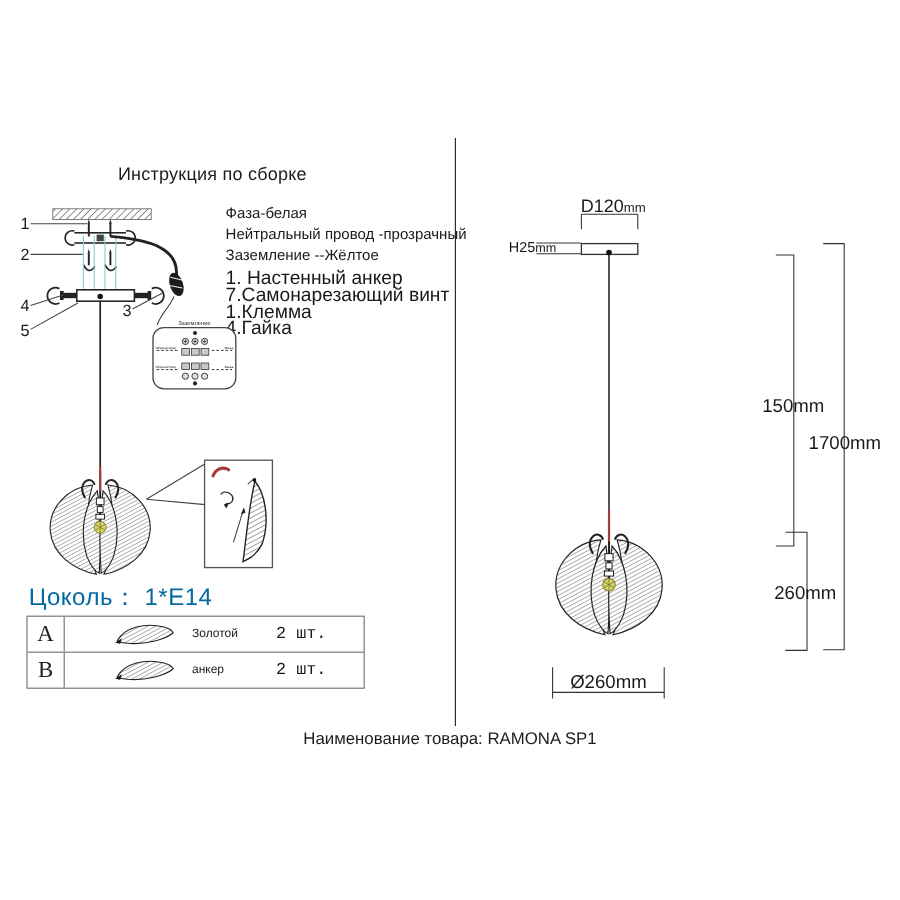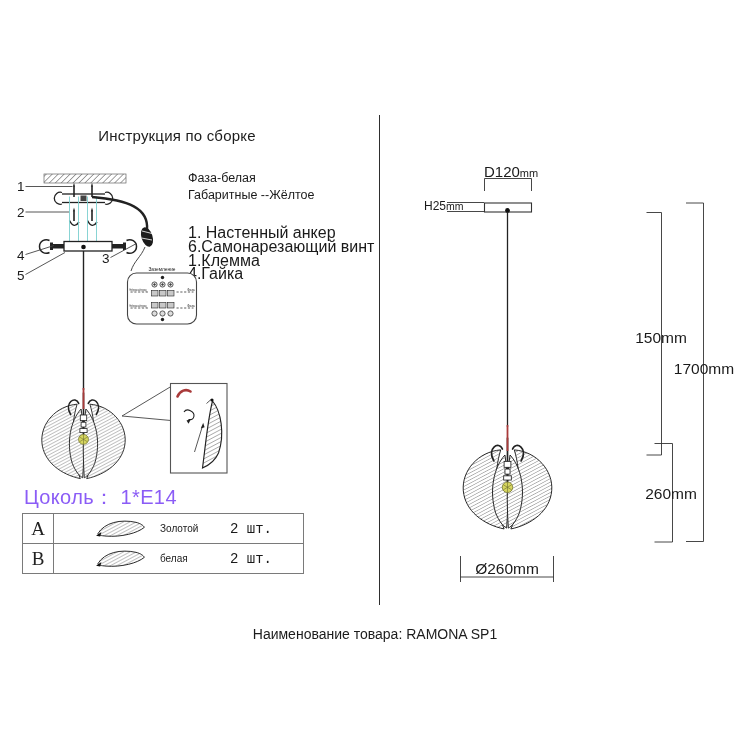--- a/index.html
+++ b/index.html
@@ -1,36 +1,36 @@
 <!DOCTYPE html>
 <html><head>
 <meta charset="utf-8">
 <style>
   html,body{margin:0;padding:0;background:#fff;}
   #page{position:relative;width:750px;height:750px;background:#fff;overflow:hidden;
         font-family:"Liberation Sans",sans-serif;color:#1a1a1a;}
   .abs{position:absolute;}
   #divider{left:379px;top:115px;width:1.4px;height:490px;background:#2e2e2e;}
   .panel-title{font-size:15px;letter-spacing:.2px;text-align:center;color:#1c1c1c;}
-  #title-left{left:27px;top:127px;width:300px;}
+  #title-left{left:27px;top:137px;width:300px;}
   #title-right{left:436px;top:125px;width:300px;}
   #wire-legend{left:188px;top:170px;font-size:12.5px;line-height:17.3px;white-space:nowrap;}
   #parts-list{left:188px;top:226px;font-size:16px;line-height:13.8px;white-space:nowrap;}
-  #socket-spec{left:24px;top:484px;font-size:20px;letter-spacing:.4px;color:#8b5cf6;}
+  #socket-spec{left:24px;top:484px;font-size:20px;letter-spacing:.4px;color:#0369a1;}
   
   #finish-table{left:22px;top:513px;width:280px;border:1.2px solid #7a7a7a;background:#fff;}
   .frow{display:flex;height:29px;align-items:center;}
   .frow + .frow{border-top:1.2px solid #7a7a7a;}
   .fkey{width:30px;align-self:stretch;border-right:1.2px solid #7a7a7a;display:flex;
         align-items:center;justify-content:center;font-family:"Liberation Serif",serif;
         font-size:19px;color:#222;}
   .fleaf{margin-left:36px;width:62px;height:20px;flex:0 0 auto;}
   .ffinish{margin-left:8px;width:64px;font-size:10px;}
   .fqty{margin-left:6px;font-size:14px;font-family:Liberation Mono, monospace;}
-  #footer{left:10px;top:626px;width:730px;text-align:center;font-size:14px;color:#1c1c1c;}
+  #footer{left:10px;top:607px;width:730px;text-align:center;font-size:14px;color:#1c1c1c;}
   svg text{font-family:"Liberation Sans",sans-serif;fill:#1a1a1a;}
   .ln{stroke:#333;stroke-width:.9;fill:none;}
   .leader{stroke:#444;stroke-width:.9;fill:none;}
   .callout-num{font-size:13.5px;}
   .dim-label{font-size:15.5px;}
   .wire2{stroke:#222;stroke-width:2;fill:none;stroke-linecap:round;}
   .leaf{fill:url(#ph);stroke:#222;stroke-width:1.15;}
   .part{fill:#fff;stroke:#222;stroke-width:1;}
 </style>
 </head>
@@ -68,26 +68,27 @@
       </g>
     </defs>
   </svg>
 
   <div class="abs panel-title" id="title-left">Инструкция по сборке</div>
 
   <div class="abs" id="divider"></div>
 
   <div class="abs" id="wire-legend">
     <div>Фаза-белая</div>
-    <div>Габаритные --Жёлтое</div>
+    <div>Нейтральный провод -прозрачный</div>
+    <div>Заземление --Жёлтое</div>
   </div>
 
   <div class="abs" id="parts-list">
     <div>1. Настенный анкер</div>
-    <div>6.Самонарезающий винт</div>
+    <div>7.Самонарезающий винт</div>
     <div>1.Клемма</div>
     <div>4.Гайка</div>
   </div>
 
   <svg class="abs" style="left:0;top:160px" width="379" height="330" viewBox="0 160 379 330">
 
     <g>
       <rect x="44" y="174" width="82" height="9" fill="url(#ceilHatch)" stroke="#666" stroke-width="0.7"></rect>
     </g>
 
@@ -213,21 +214,21 @@
           <use href="#leafSmall"></use>
         </svg>
       <div class="ffinish">Золотой</div>
       <div class="fqty">2 шт.</div>
     </div>
     <div class="frow">
       <div class="fkey">B</div>
       <svg class="fleaf" viewBox="0 0 60 24">
           <use href="#leafSmall"></use>
         </svg>
-      <div class="ffinish">белая</div>
+      <div class="ffinish">анкер</div>
       <div class="fqty">2 шт.</div>
     </div>
   </div>
 
   <svg class="abs" style="left:380px;top:160px" width="370" height="450" viewBox="380 160 370 450">
 
     <g>
       <text x="484" y="176.5" font-size="15"><tspan>D120</tspan><tspan font-size="11">mm</tspan></text>
       <path class="ln" d="M484.5 178.5 H531.5 M484.5 178.5 V191 M531.5 178.5 V191"></path>
     </g>

